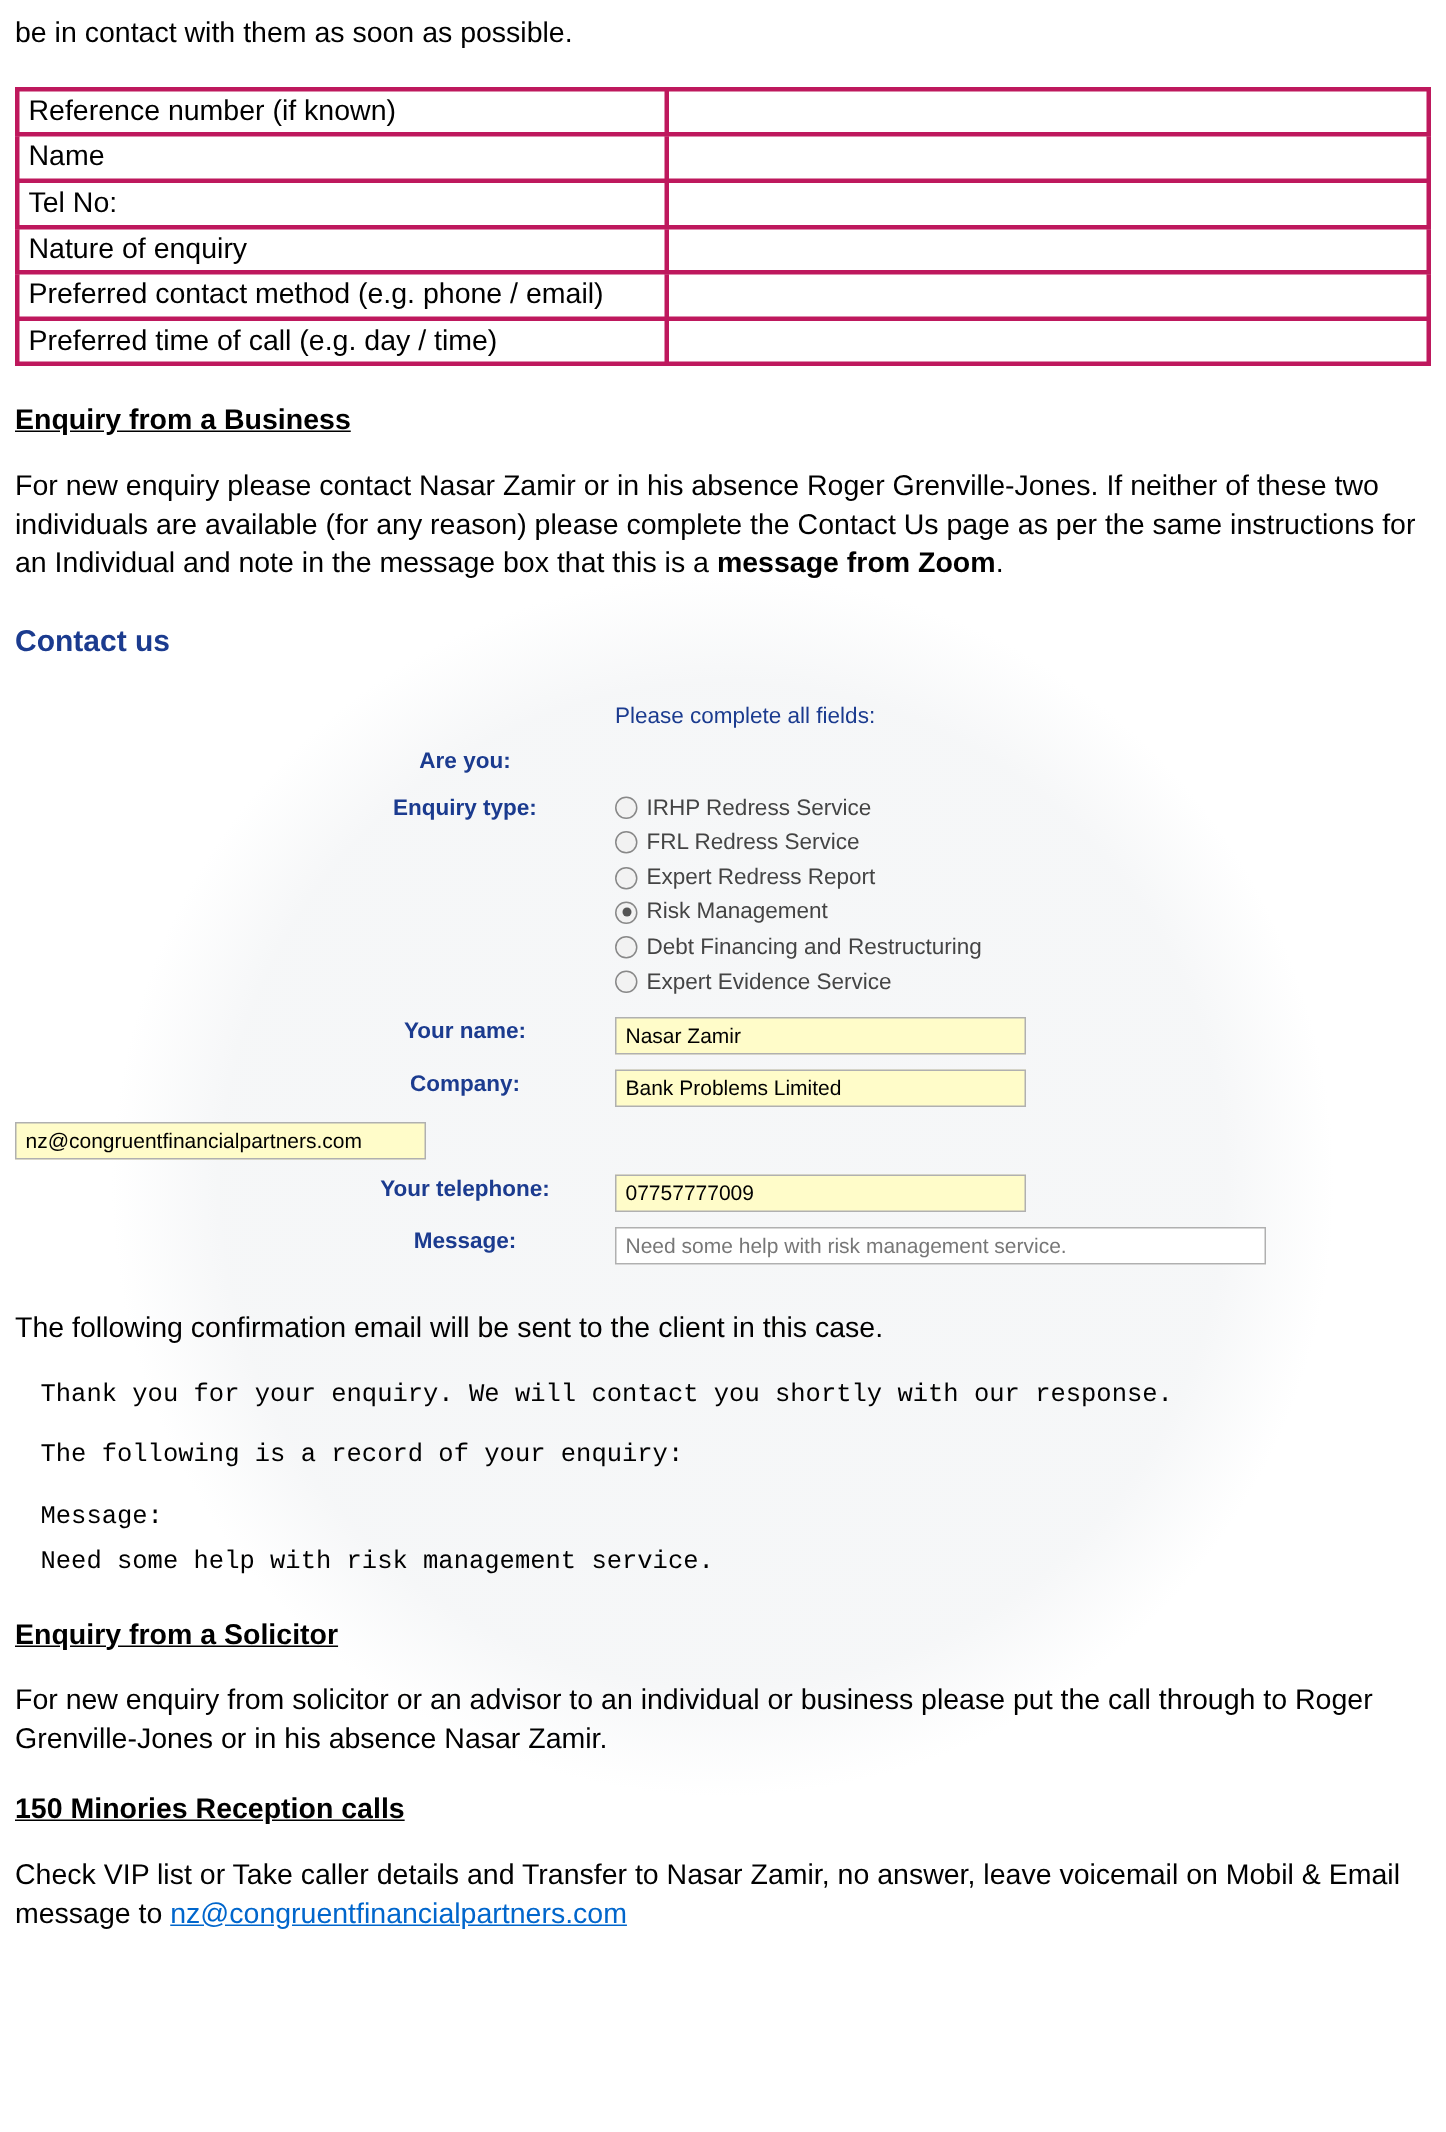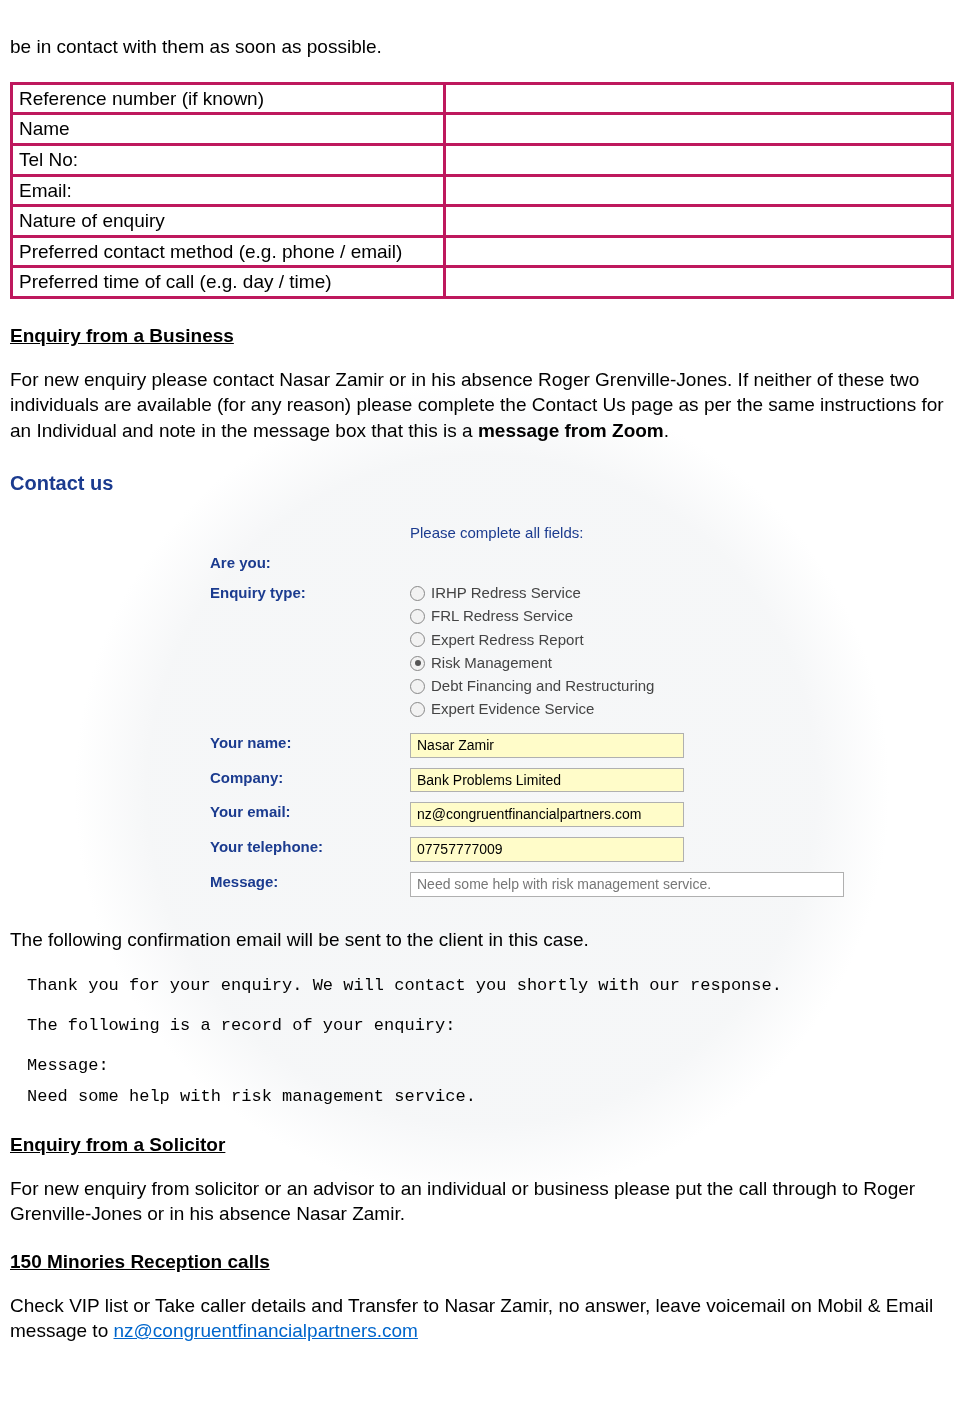--- a/index.html
+++ b/index.html
@@ -21,21 +21,21 @@
     transform: translateX(-50%);
     width: 860px;
     height: 860px;
     border-radius: 50%;
     background: radial-gradient(circle at 50% 50%, #eef0f2 0%, #eef0f2 55%, #fff 67%);
     opacity: 0.55;
     pointer-events: none;
   }
   .content { position: relative; z-index: 1; }
   p { margin: 0 0 20px 0; }
-  .para-top { margin-bottom: 22px; margin-top: 24px; }
+  .para-top { margin-bottom: 22px; }
   .heading {
     font-weight: bold;
     text-decoration: underline;
     margin: 22px 0 18px 0;
     font-size: 19px;
   }
   .body-text { font-size: 19px; }
   table.form {
     border-collapse: collapse;
     width: 100%;
@@ -61,20 +61,21 @@
     margin-bottom: 26px;
   }
   .cp-row { display: flex; align-items: flex-start; margin-bottom: 10px; }
   .cp-label {
     width: 200px;
     padding-left: 200px;
     color: #1b3b8f;
     font-family: "Trebuchet MS", sans-serif;
     font-weight: bold;
     font-size: 15px;
+    text-align: center;
   }
   .cp-field {
     flex: 1;
     font-family: "Trebuchet MS", sans-serif;
     font-size: 15px;
     color: #444;
   }
   .radio-line { display: flex; align-items: center; gap: 6px; margin-bottom: 3px; }
   .radio-dot {
     width: 13px; height: 13px; border-radius: 50%;
@@ -126,24 +127,20 @@
         </tr>
         <tr>
           <td class="label">Name</td>
           <td></td>
         </tr>
         <tr>
           <td class="label">Tel No:</td>
           <td></td>
         </tr>
         <tr>
-          <td class="label">Email:</td>
-          <td></td>
-        </tr>
-        <tr>
           <td class="label">Nature of enquiry</td>
           <td></td>
         </tr>
         <tr>
           <td class="label">Preferred contact method (e.g. phone / email)</td>
           <td></td>
         </tr>
         <tr>
           <td class="label">Preferred time of call (e.g. day / time)</td>
           <td></td>
@@ -201,21 +198,20 @@
 
     <div class="cp-row">
       <div class="cp-label">Your name:</div>
       <div class="cp-field"><span class="input-box">Nasar Zamir</span></div>
     </div>
     <div class="cp-row">
       <div class="cp-label">Company:</div>
       <div class="cp-field"><span class="input-box">Bank Problems Limited</span></div>
     </div>
     <div class="cp-row">
-      <div class="cp-label">Your email:</div>
       <div class="cp-field"><span class="input-box">nz@congruentfinancialpartners.com</span></div>
     </div>
     <div class="cp-row">
       <div class="cp-label">Your telephone:</div>
       <div class="cp-field"><span class="input-box">07757777009</span></div>
     </div>
     <div class="cp-row">
       <div class="cp-label">Message:</div>
       <div class="cp-field"><span class="input-box white">Need some help with risk management service.</span></div>
     </div>

